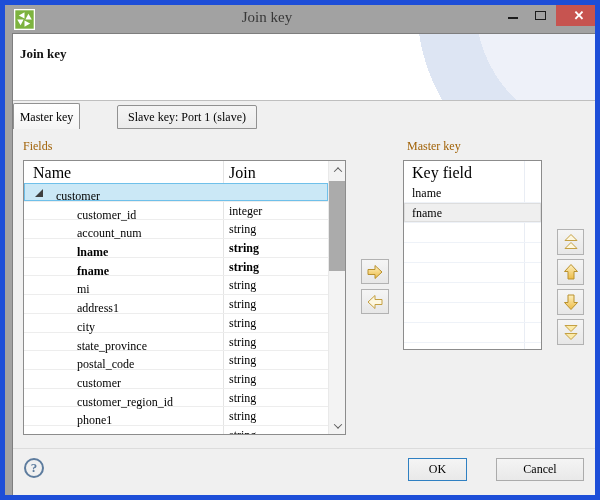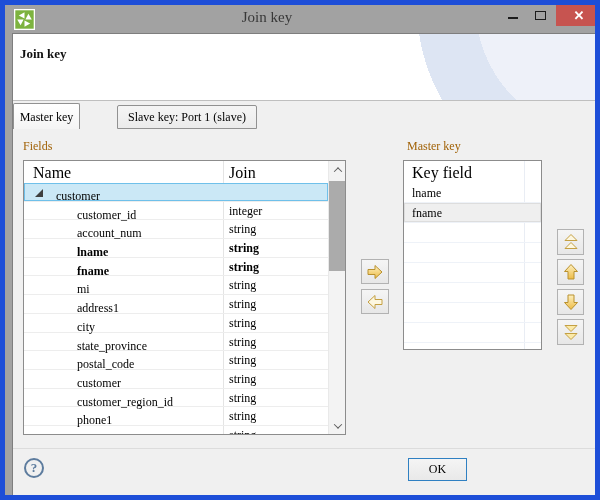--- a/index.html
+++ b/index.html
@@ -295,16 +295,17 @@
         <path d="M3,2.5 L15,2.5 L9,8.5 Z" fill="#fbeaa9" stroke="#c4a043"></path>
         <path d="M3,10.5 L15,10.5 L9,16.5 Z" fill="#fbeaa9" stroke="#c4a043"></path>
       </svg>
     </div>
 
     <div class="footer">
       <div class="help-btn">
           <span>?</span>
         </div>
       <div class="push-btn ok-btn">OK</div>
+      <div class="push-btn cancel-btn">Cancel</div>
     </div>
 
   </div>
 </div>
 
 </body></html>

